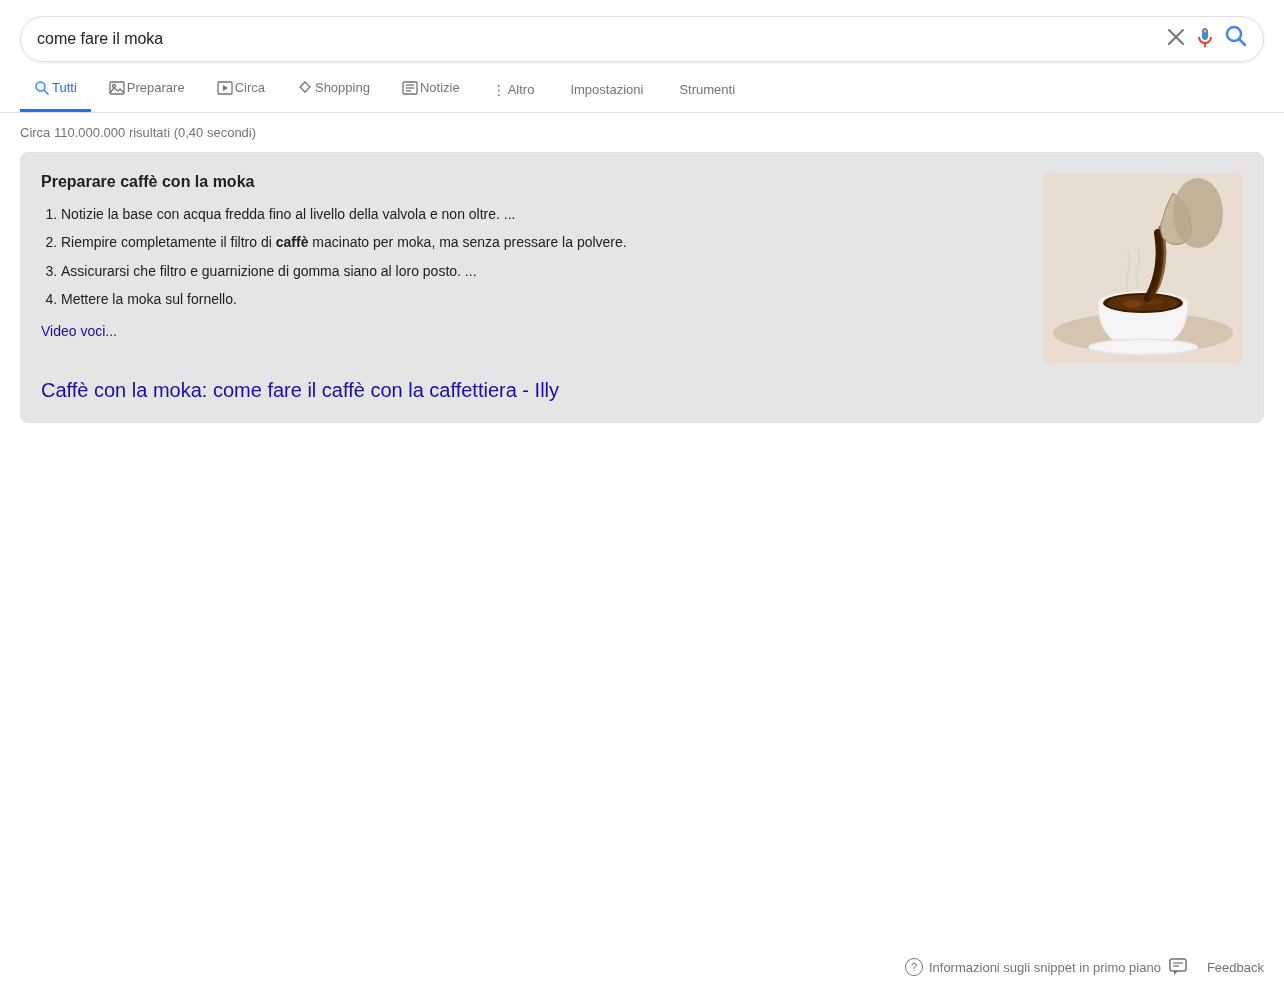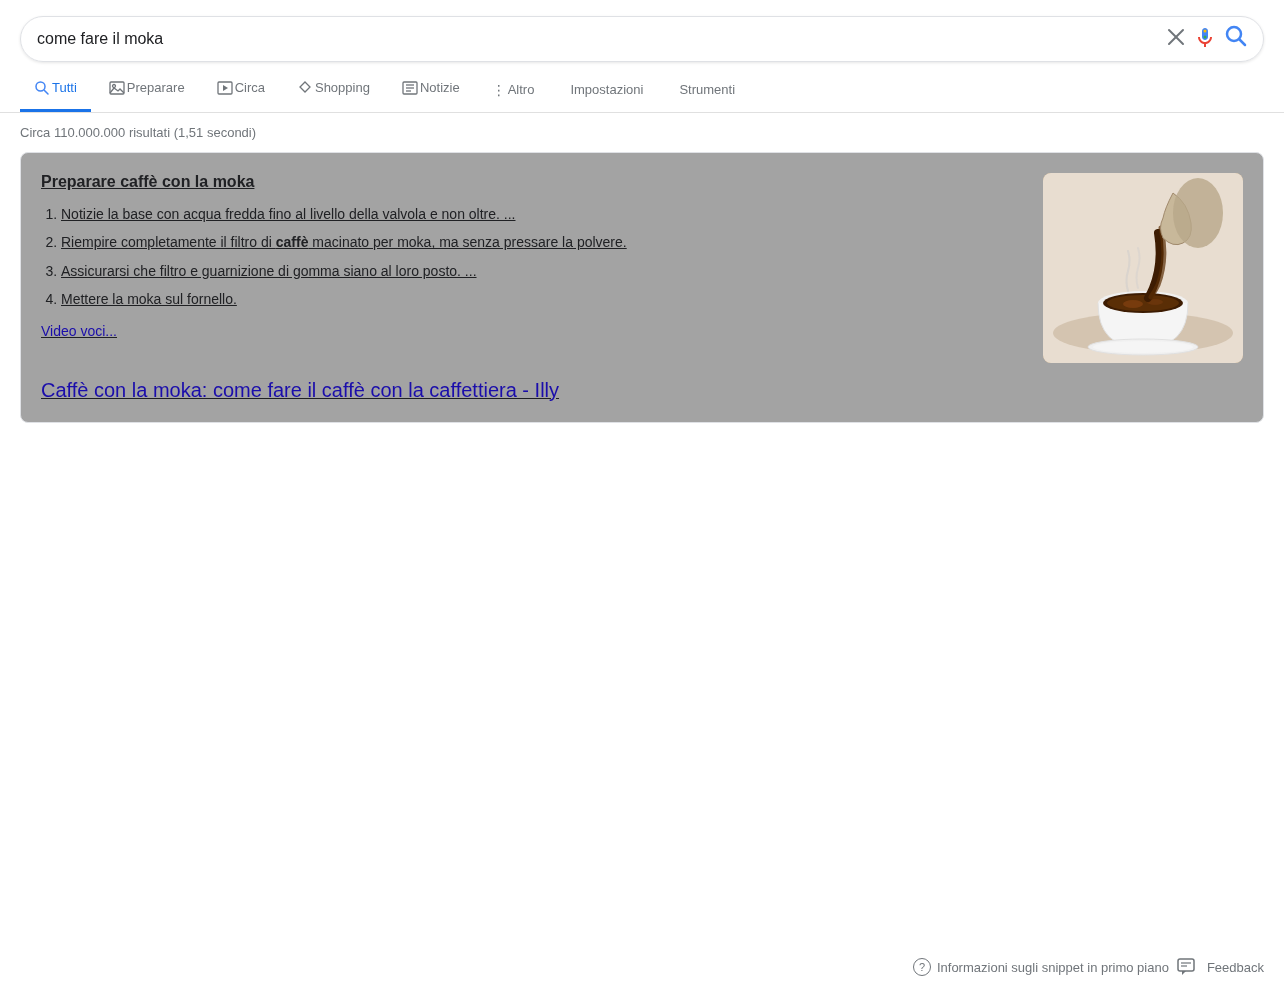--- a/index.html
+++ b/index.html
@@ -81,22 +81,21 @@
       font-size: 13px;
       color: #70757a;
     }
 
     
     .featured-card {
       margin: 0 20px 4px 20px;
       border: 1px solid #dfe1e5;
       border-radius: 8px;
       padding: 20px;
-      background: #a3a3a3;
-      text-decoration: underline;
+      background: #e5e5e5;
     }
     .featured-card-inner {
       display: flex;
       gap: 20px;
     }
     .featured-content {
       flex: 1;
     }
     .featured-title {
       font-size: 16px;
@@ -178,21 +177,21 @@
       display: inline-flex;
       align-items: center;
       justify-content: center;
       font-size: 11px;
       color: #70757a;
       cursor: pointer;
     }
     .feedback-btn {
       display: flex;
       align-items: center;
-      gap: 12px;
+      gap: 20px;
       cursor: pointer;
       color: #70757a;
       font-size: 13px;
       justify-content: center;
     }
 
     
     .search-blue { color: #4285f4; font-size: 22px; }
   </style>
 </head>
@@ -278,21 +277,21 @@
   </div>
   <div class="nav-tab nav-tab-settings">
     <span>Impostazioni</span>
   </div>
   <div class="nav-tab nav-tab-tools">
     <span>Strumenti</span>
   </div>
 </div>
 
 <div class="results-count">
-  <span>Circa 110.000.000 risultati (1,51 secondi)</span>
+  <span>Circa 110.000.000 risultati (0,40 secondi)</span>
 </div>
 
 <div class="featured-card">
   <div class="featured-card-inner">
     <div class="featured-content">
       <div class="featured-title">Preparare caffè con la moka</div>
       <ol class="featured-list">
         <li>Notizie la base con acqua fredda fino al livello della valvola e non oltre. ...</li>
         <li>Riempire completamente il filtro di <span class="bold">caffè</span> macinato per moka, ma senza pressare la polvere.</li>
         <li>Assicurarsi che filtro e guarnizione di gomma siano al loro posto. ...</li>

